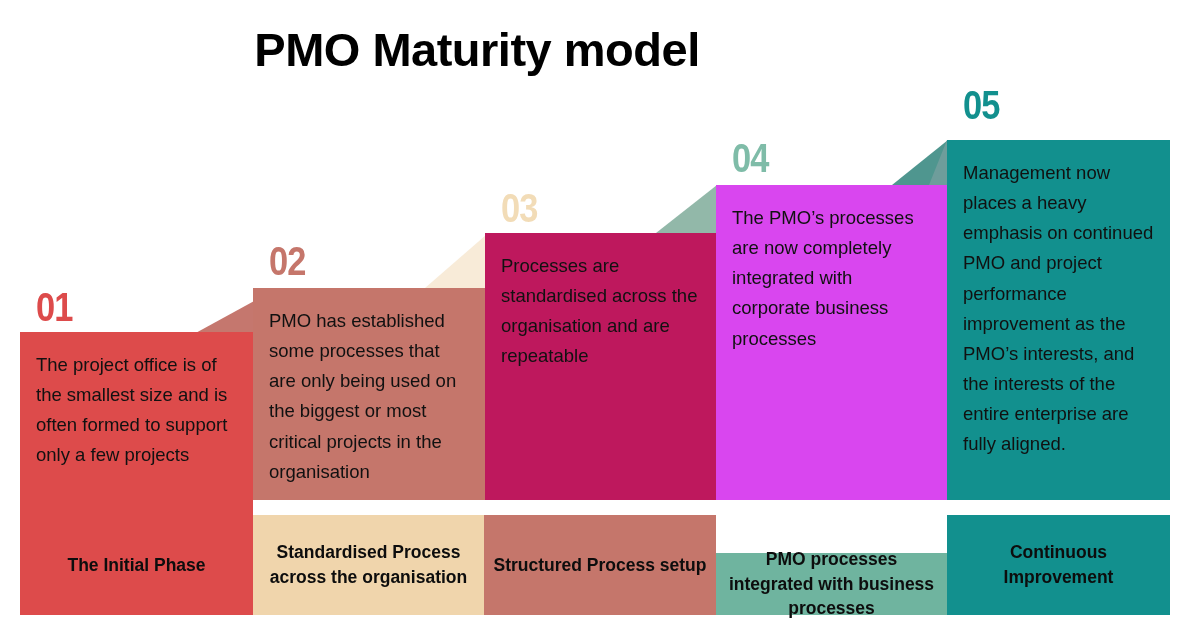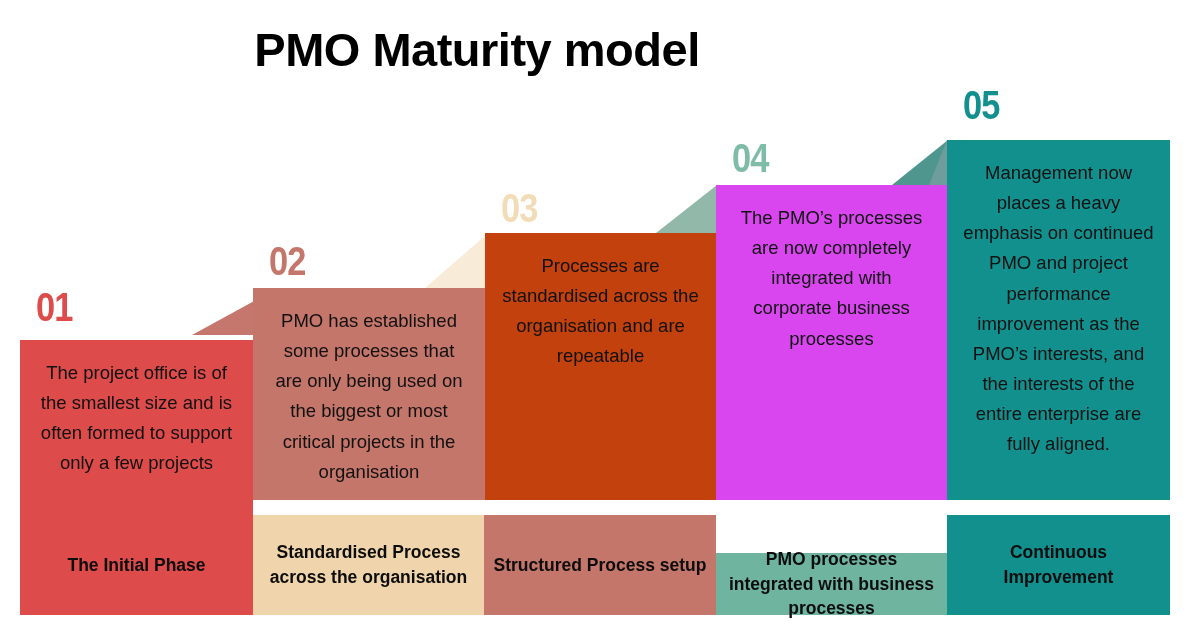--- a/index.html
+++ b/index.html
@@ -42,21 +42,20 @@
     height: 629px;
   }
 
   
   .step-body {
     position: absolute;
     left: 0;
     width: 100%;
     box-sizing: border-box;
     padding: 18px 16px 14px 16px;
-    text-align: center;
   }
 
   .step-text {
     font-size: 18.5px;
     line-height: 1.63;
     color: #111111;
     font-weight: normal;
   }
 
   
@@ -103,41 +102,41 @@
 
 <div id="canvas">
 
   <div id="title">PMO Maturity model</div>
 
   <div class="step" style="left:20px; width:233px;">
     <div class="step-num" style="left:16px; top:287px; color:#DD4B4B;">01</div>
     <svg class="riser" style="left:172px; top:290px;" width="82" height="45" viewBox="0 0 82 45">
       <polygon points="0,45 82,0 82,45" fill="#C5776E"></polygon>
     </svg>
-    <div class="step-body" style="top:340px; height:206px; background:#DD4B4B;">
+    <div class="step-body" style="top:332px; height:206px; background:#DD4B4B;">
       <div class="step-text">The project office is of the smallest size and is often formed to support only a few projects</div>
     </div>
   </div>
 
   <div class="step" style="left:253px; width:232px;">
     <div class="step-num" style="left:16px; top:241px; color:#C5766B;">02</div>
     <svg class="riser" style="left:172px; top:235px;" width="61" height="53" viewBox="0 0 61 53">
       <polygon points="0,53 61,0 61,53" fill="#F8EBD8"></polygon>
     </svg>
     <div class="step-body" style="top:288px; height:212px; background:#C5766B;">
       <div class="step-text">PMO has established some processes that are only being used on the biggest or most critical projects in the organisation</div>
     </div>
   </div>
 
   <div class="step" style="left:485px; width:231px;">
     <div class="step-num" style="left:16px; top:188px; color:#F2DCB7;">03</div>
     <svg class="riser" style="left:171px; top:185px;" width="61" height="48" viewBox="0 0 61 48">
       <polygon points="0,48 61,0 61,48" fill="#92B8A9"></polygon>
     </svg>
-    <div class="step-body" style="top:233px; height:267px; background:#c2410c;">
+    <div class="step-body" style="top:233px; height:267px; background:#be185d;">
       <div class="step-text">Processes are standardised across the organisation and are repeatable</div>
     </div>
   </div>
 
   <div class="step" style="left:716px; width:231px;">
     <div class="step-num" style="left:16px; top:138px; color:#7FBCA8;">04</div>
     <svg class="riser" style="left:176px; top:140px;" width="56" height="45" viewBox="0 0 56 45">
       <polygon points="0,45 56,0 56,45" fill="#4F968F"></polygon>
     </svg>
     <div class="step-body" style="top:185px; height:315px; background:#d946ef;">

